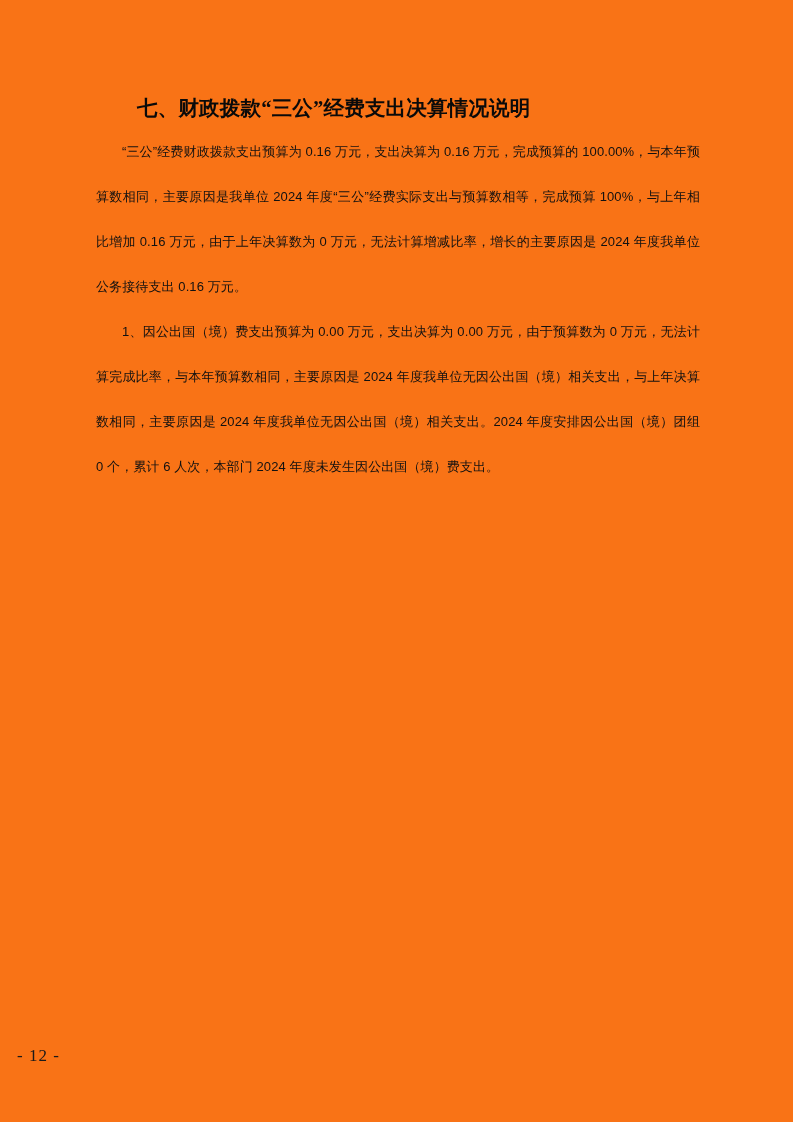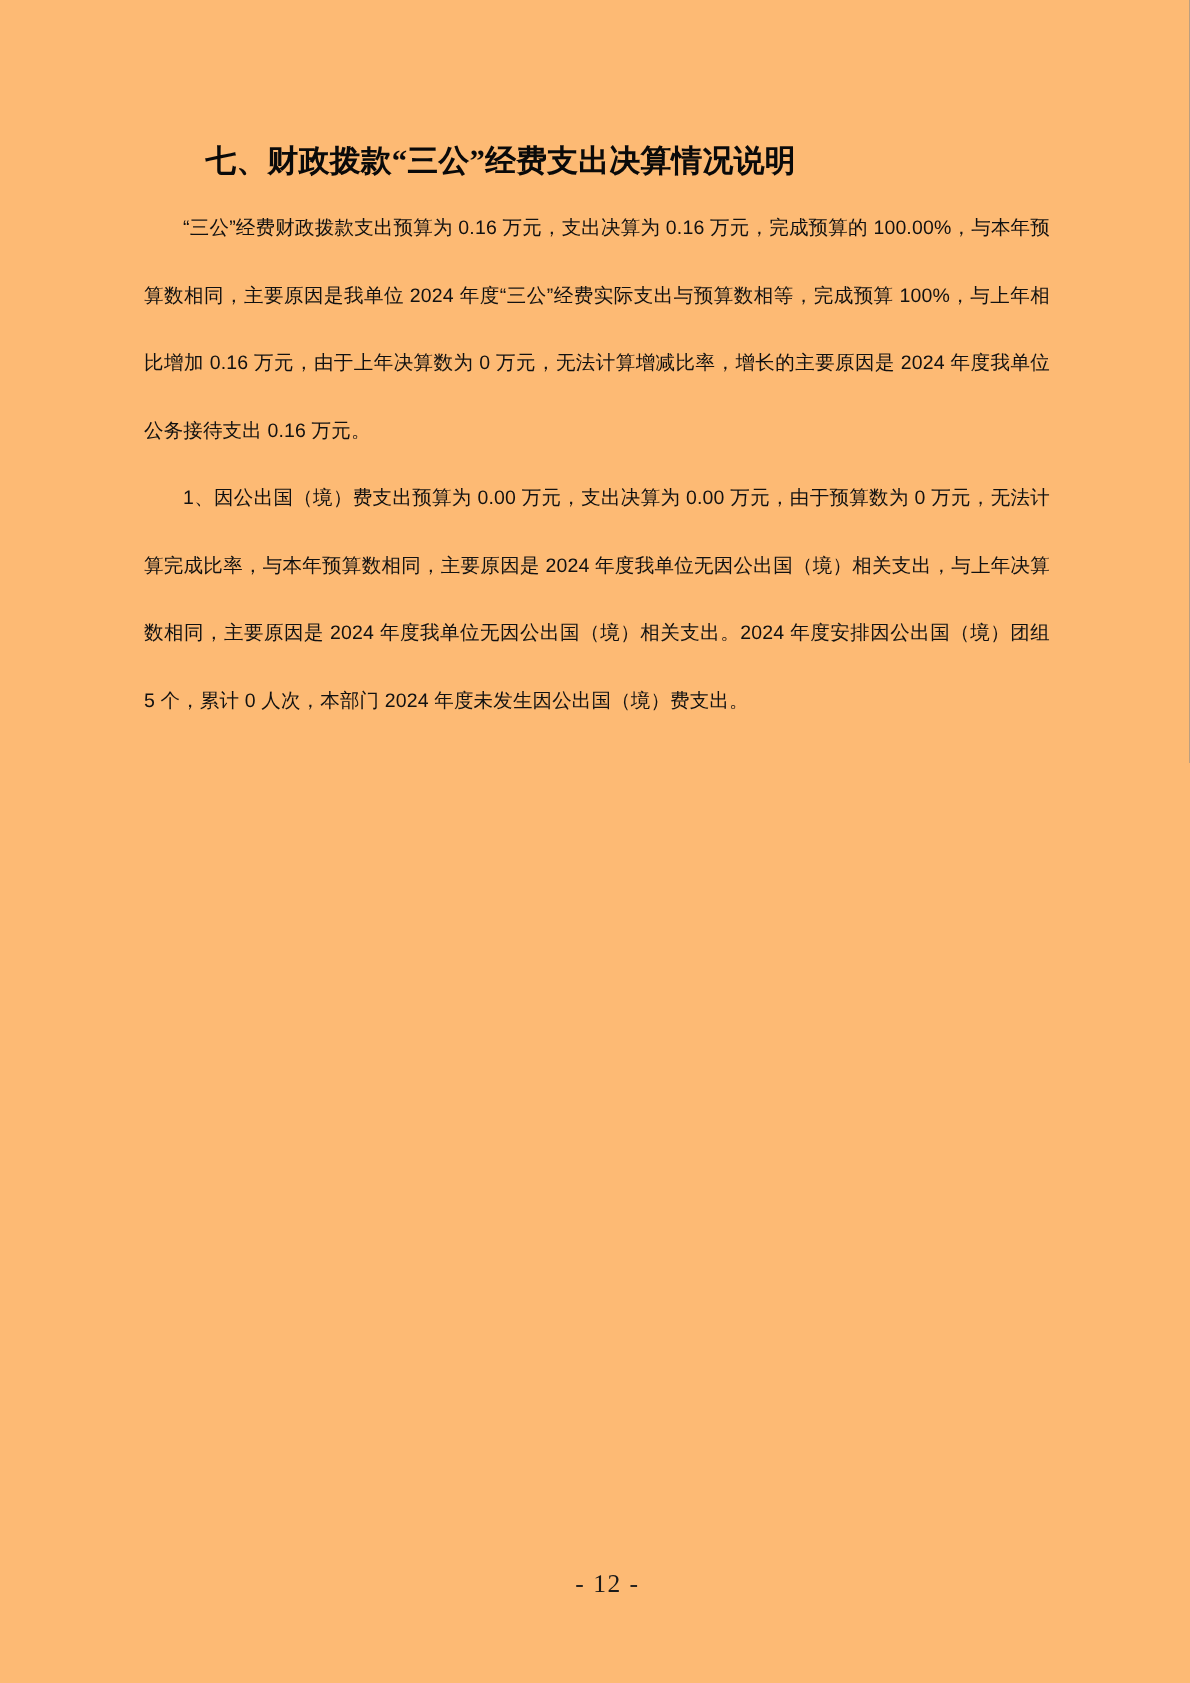--- a/index.html
+++ b/index.html
@@ -4,21 +4,21 @@
 <style>
   html, body {
     margin: 0;
     padding: 0;
     background: #8a8a8a;
   }
   .page {
     position: relative;
     width: 793px;
     height: 1122px;
-    background: #fdba74;
+    background: #f97316;
     margin: 0 auto;
     overflow: hidden;
     box-sizing: border-box;
   }
   .content {
     position: absolute;
     left: 96px;
     top: 88px;
     width: 604px;
   }
@@ -53,40 +53,39 @@
     margin: 0;
     text-align: justify;
     text-justify: inter-ideograph;
     letter-spacing: 0.1px;
   }
   .footer {
     position: absolute;
     left: 0;
     right: 0;
     bottom: 56px;
-    text-align: center;
     font-family: "Liberation Serif", "DejaVu Serif", serif;
     font-size: 17px;
     color: #1a1a1a;
     letter-spacing: 1px;
     margin-left: 17px;
   }
 </style>
 </head>
 <body>
 
 <div class="page">
   <div class="content">
 
     <h1 class="heading-1">七、财政拨款“三公”经费支出决算情况说明</h1>
 
 
     <p class="body-text">“三公”经费财政拨款支出预算为 0.16 万元，支出决算为 0.16 万元，完成预算的 100.00%，与本年预算数相同，主要原因是我单位 2024 年度“三公”经费实际支出与预算数相等，完成预算 100%，与上年相比增加 0.16 万元，由于上年决算数为 0 万元，无法计算增减比率，增长的主要原因是 2024 年度我单位公务接待支出 0.16 万元。</p>
 
 
-    <p class="body-text">1、因公出国（境）费支出预算为 0.00 万元，支出决算为 0.00 万元，由于预算数为 0 万元，无法计算完成比率，与本年预算数相同，主要原因是 2024 年度我单位无因公出国（境）相关支出，与上年决算数相同，主要原因是 2024 年度我单位无因公出国（境）相关支出。2024 年度安排因公出国（境）团组 5 个，累计 0 人次，本部门 2024 年度未发生因公出国（境）费支出。</p>
+    <p class="body-text">1、因公出国（境）费支出预算为 0.00 万元，支出决算为 0.00 万元，由于预算数为 0 万元，无法计算完成比率，与本年预算数相同，主要原因是 2024 年度我单位无因公出国（境）相关支出，与上年决算数相同，主要原因是 2024 年度我单位无因公出国（境）相关支出。2024 年度安排因公出国（境）团组 0 个，累计 6 人次，本部门 2024 年度未发生因公出国（境）费支出。</p>
 
 
 
   </div>
 
   <div class="footer">- 12 -</div>
 </div>
 
 </body></html>

